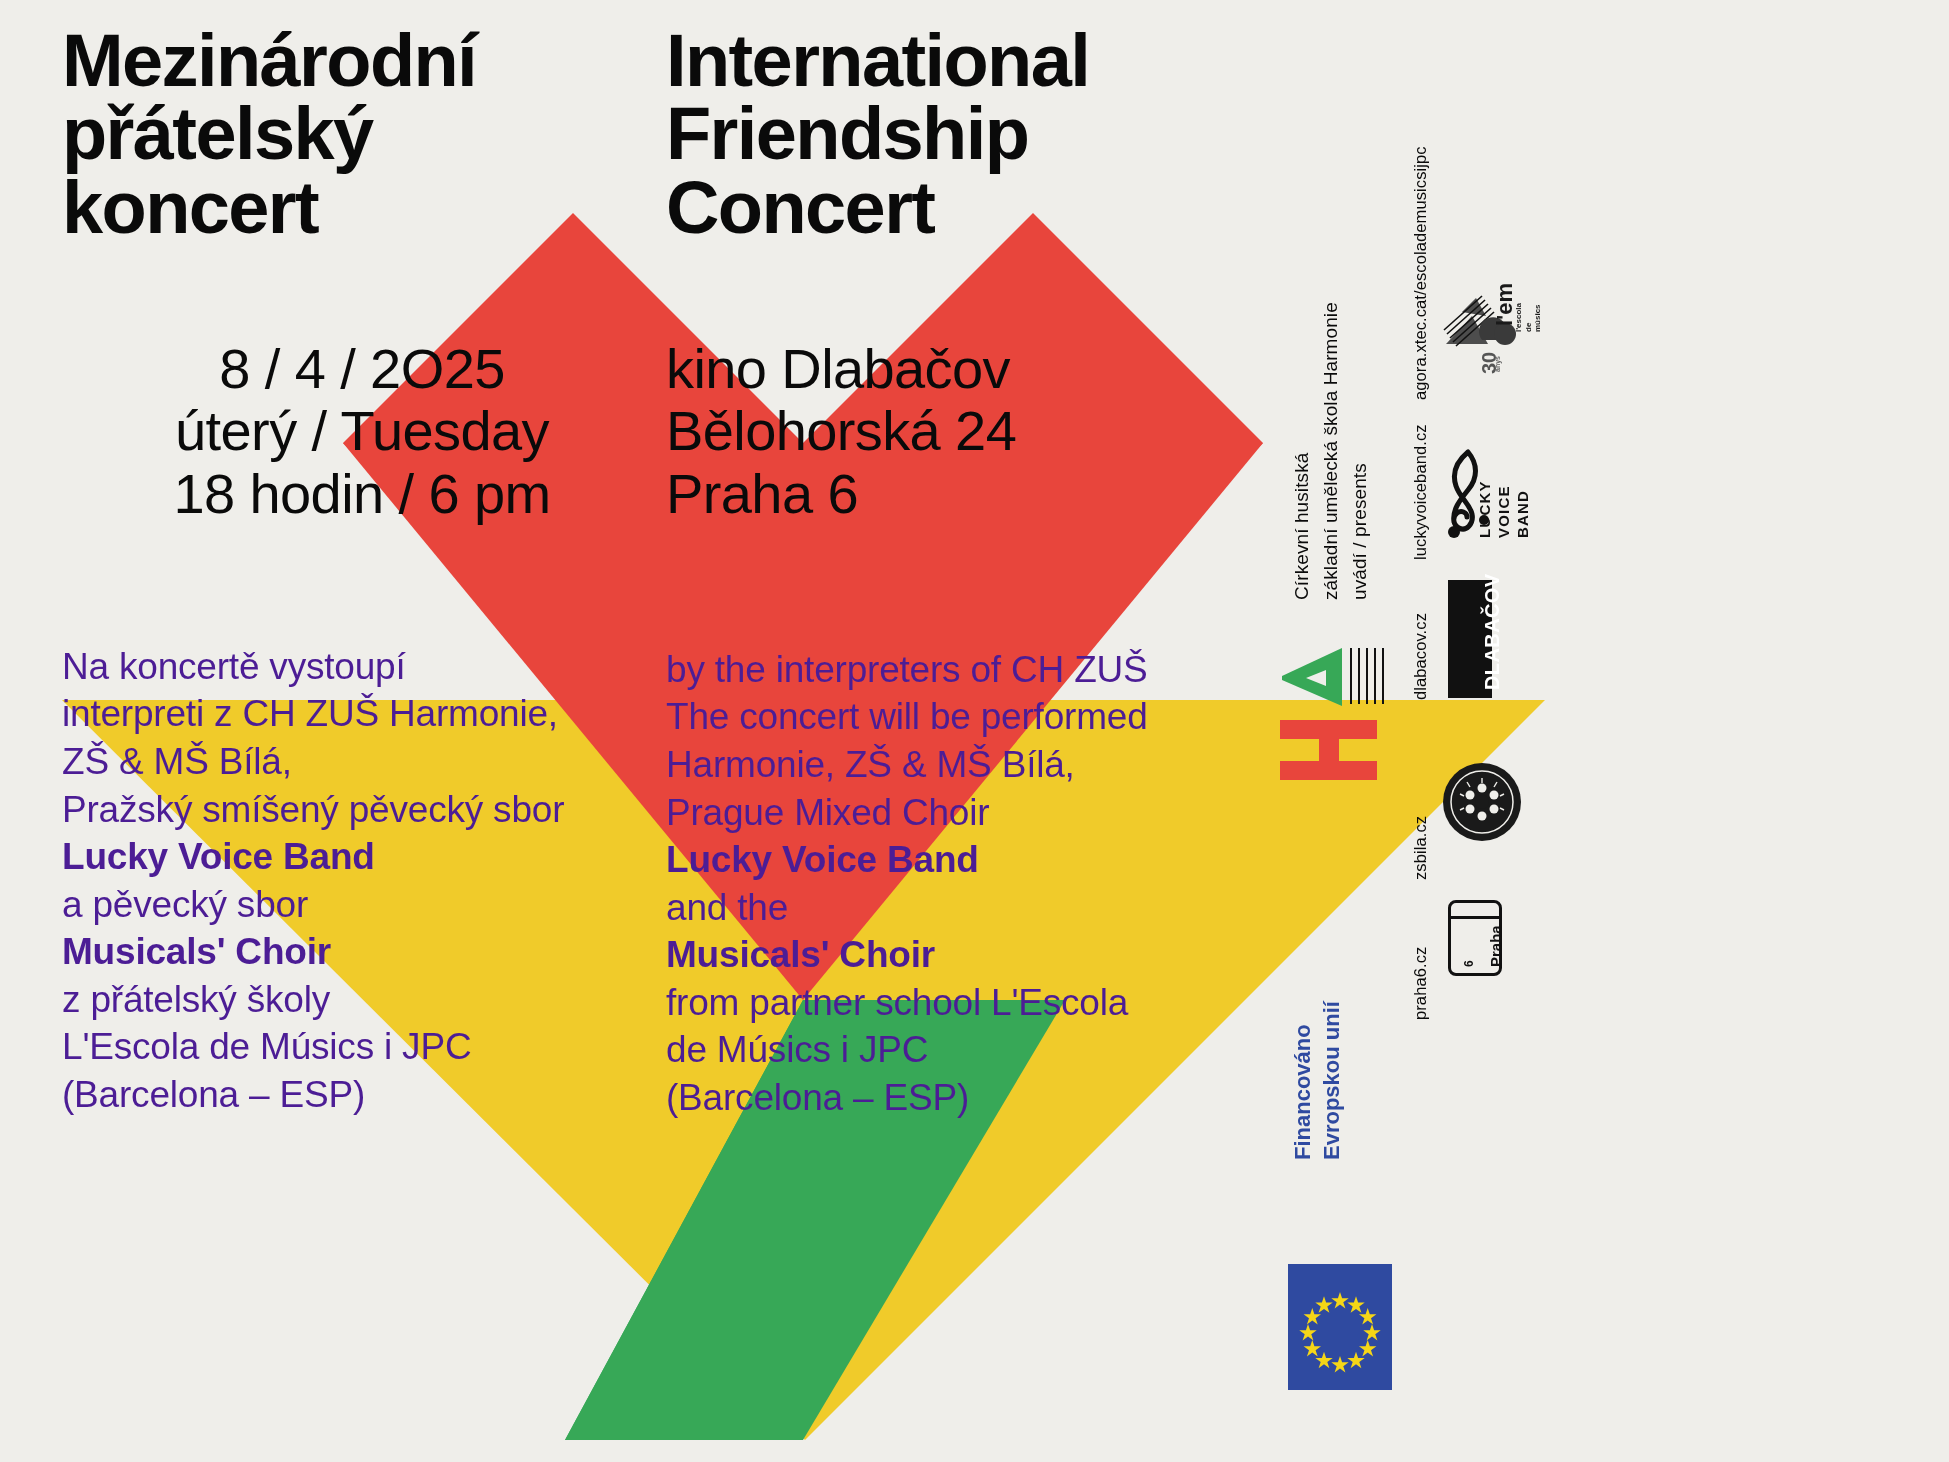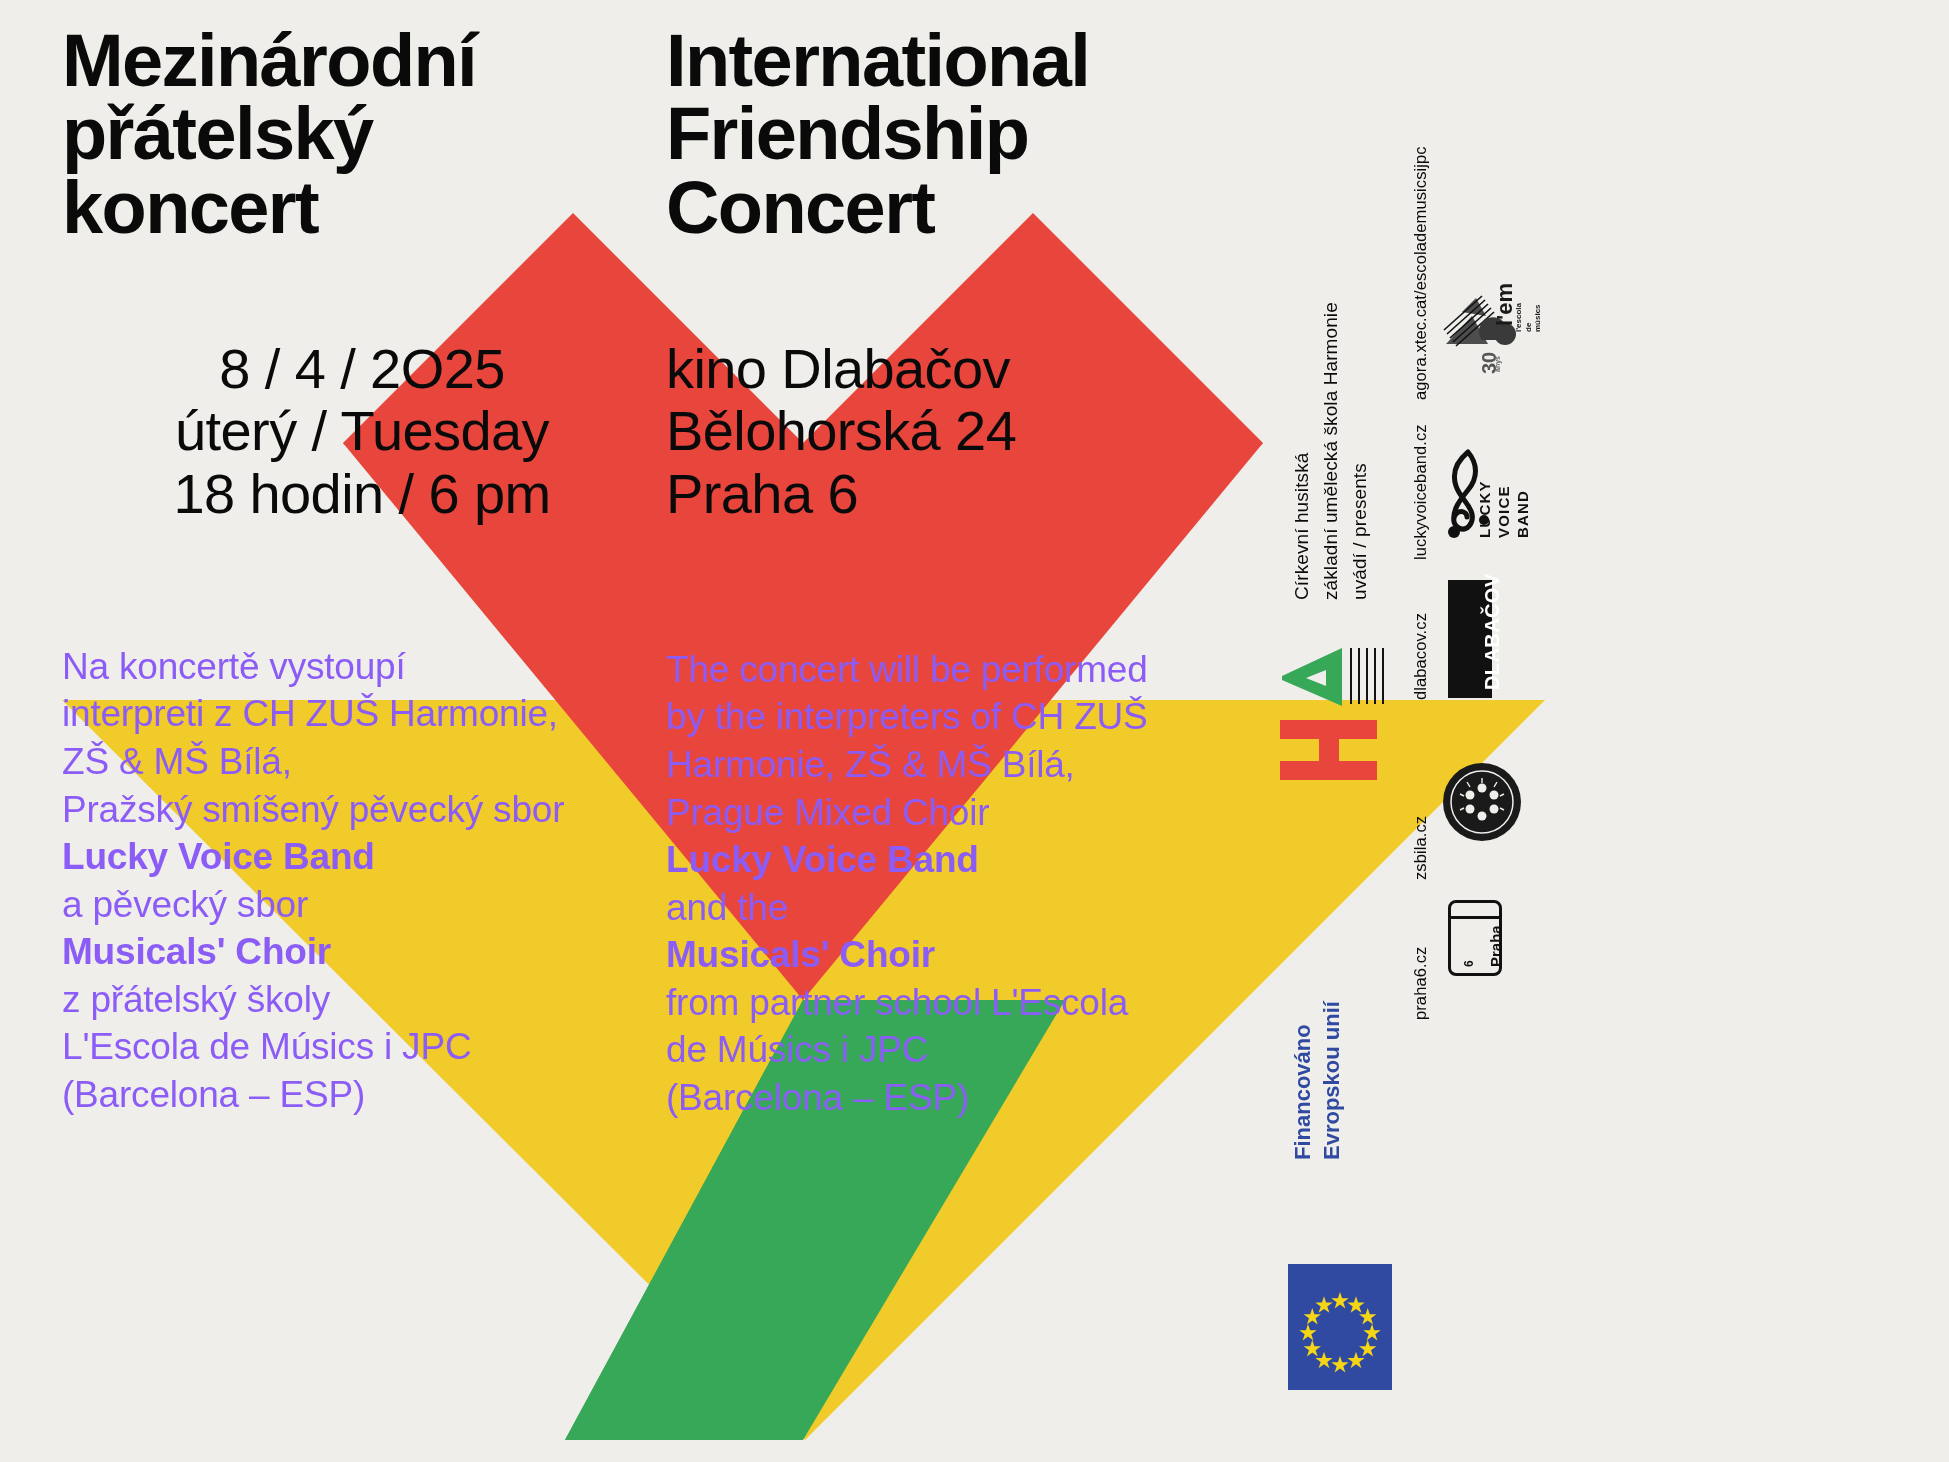--- a/index.html
+++ b/index.html
@@ -63,21 +63,21 @@
     margin: 0;
     white-space: pre-line;
   }
   .meta-cz { padding-top: 94px; text-align: center; }
   .meta-en { padding-top: 94px; }
 
   .body-block {
     font-size: 37px;
     line-height: 1.285;
     letter-spacing: -0.2px;
-    color: #8b5cf6;
+    color: #4c1d95;
   }
   .body-cz { padding-top: 117px; }
   .body-en { padding-top: 120px; }
   .body-line { white-space: pre; }
   .body-line.b { font-weight: bold; }
 
   
   #sidebar {
     position: absolute;
     left: 1270px;
@@ -249,22 +249,22 @@
     </div>
 
     <div class="col col-en">
       <h1 class="headline">International
 Friendship
 Concert</h1>
       <p class="meta meta-en">kino Dlabačov
 Bělohorská 24
 Praha 6</p>
       <div class="body-block body-en">
+        <div class="body-line">by the interpreters of CH ZUŠ</div>
         <div class="body-line">The concert will be performed</div>
-        <div class="body-line">by the interpreters of CH ZUŠ</div>
         <div class="body-line">Harmonie, ZŠ &amp; MŠ Bílá,</div>
         <div class="body-line">Prague Mixed Choir</div>
         <div class="body-line b">Lucky Voice Band</div>
         <div class="body-line">and the</div>
         <div class="body-line b">Musicals' Choir</div>
         <div class="body-line">from partner school L'Escola</div>
         <div class="body-line">de Músics i JPC</div>
         <div class="body-line">(Barcelona – ESP)</div>
       </div>
     </div>

